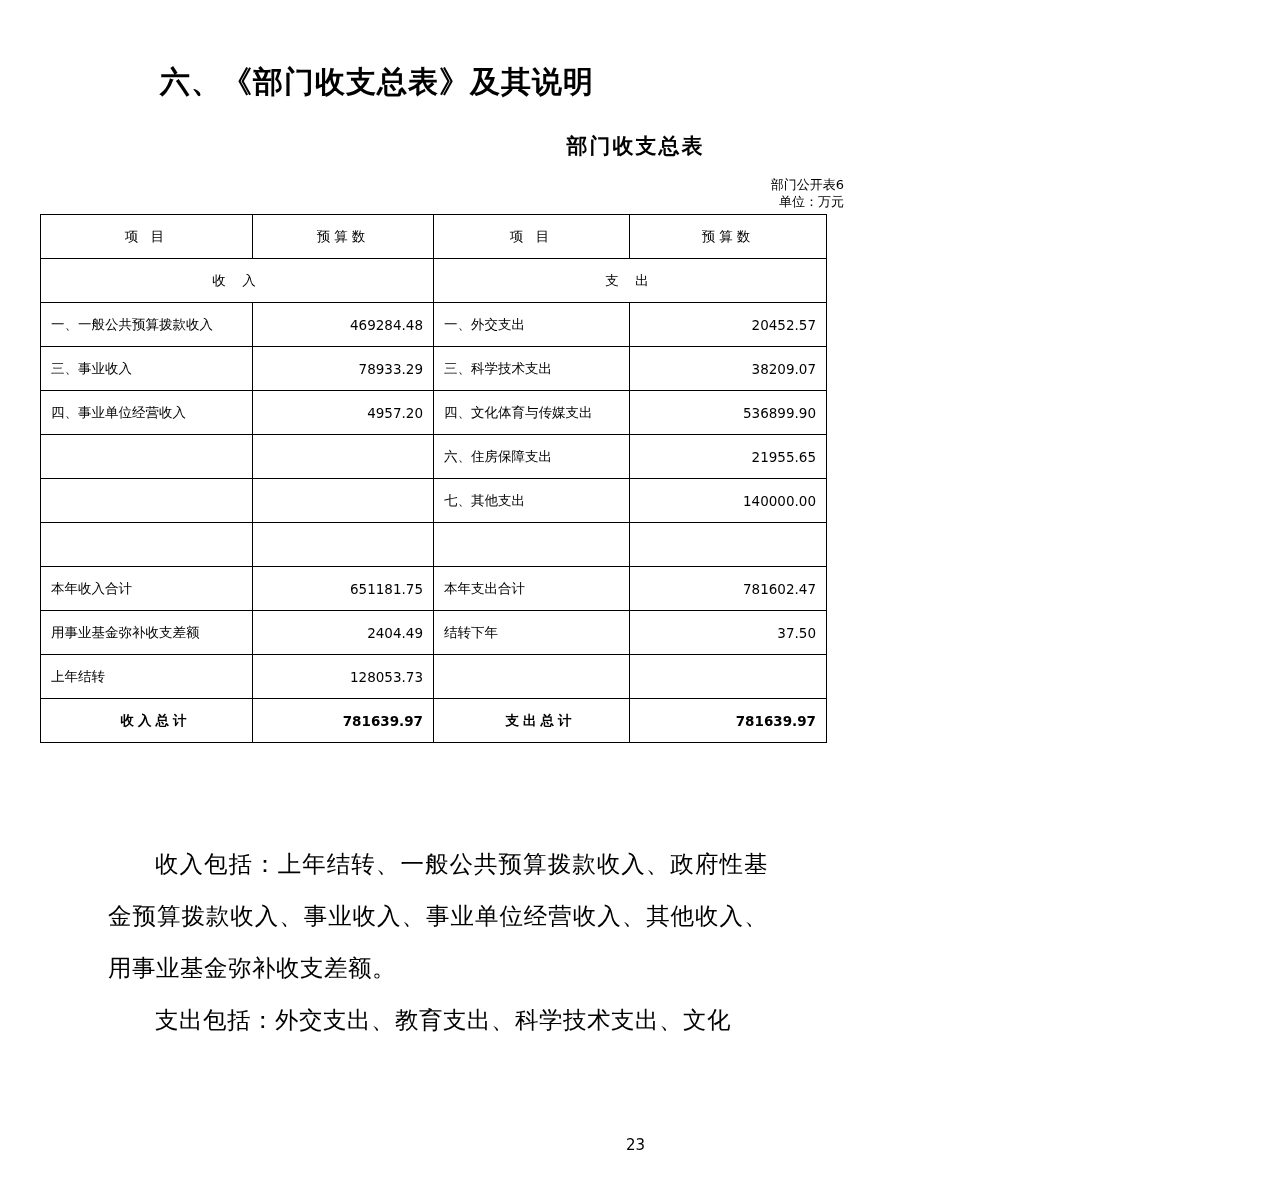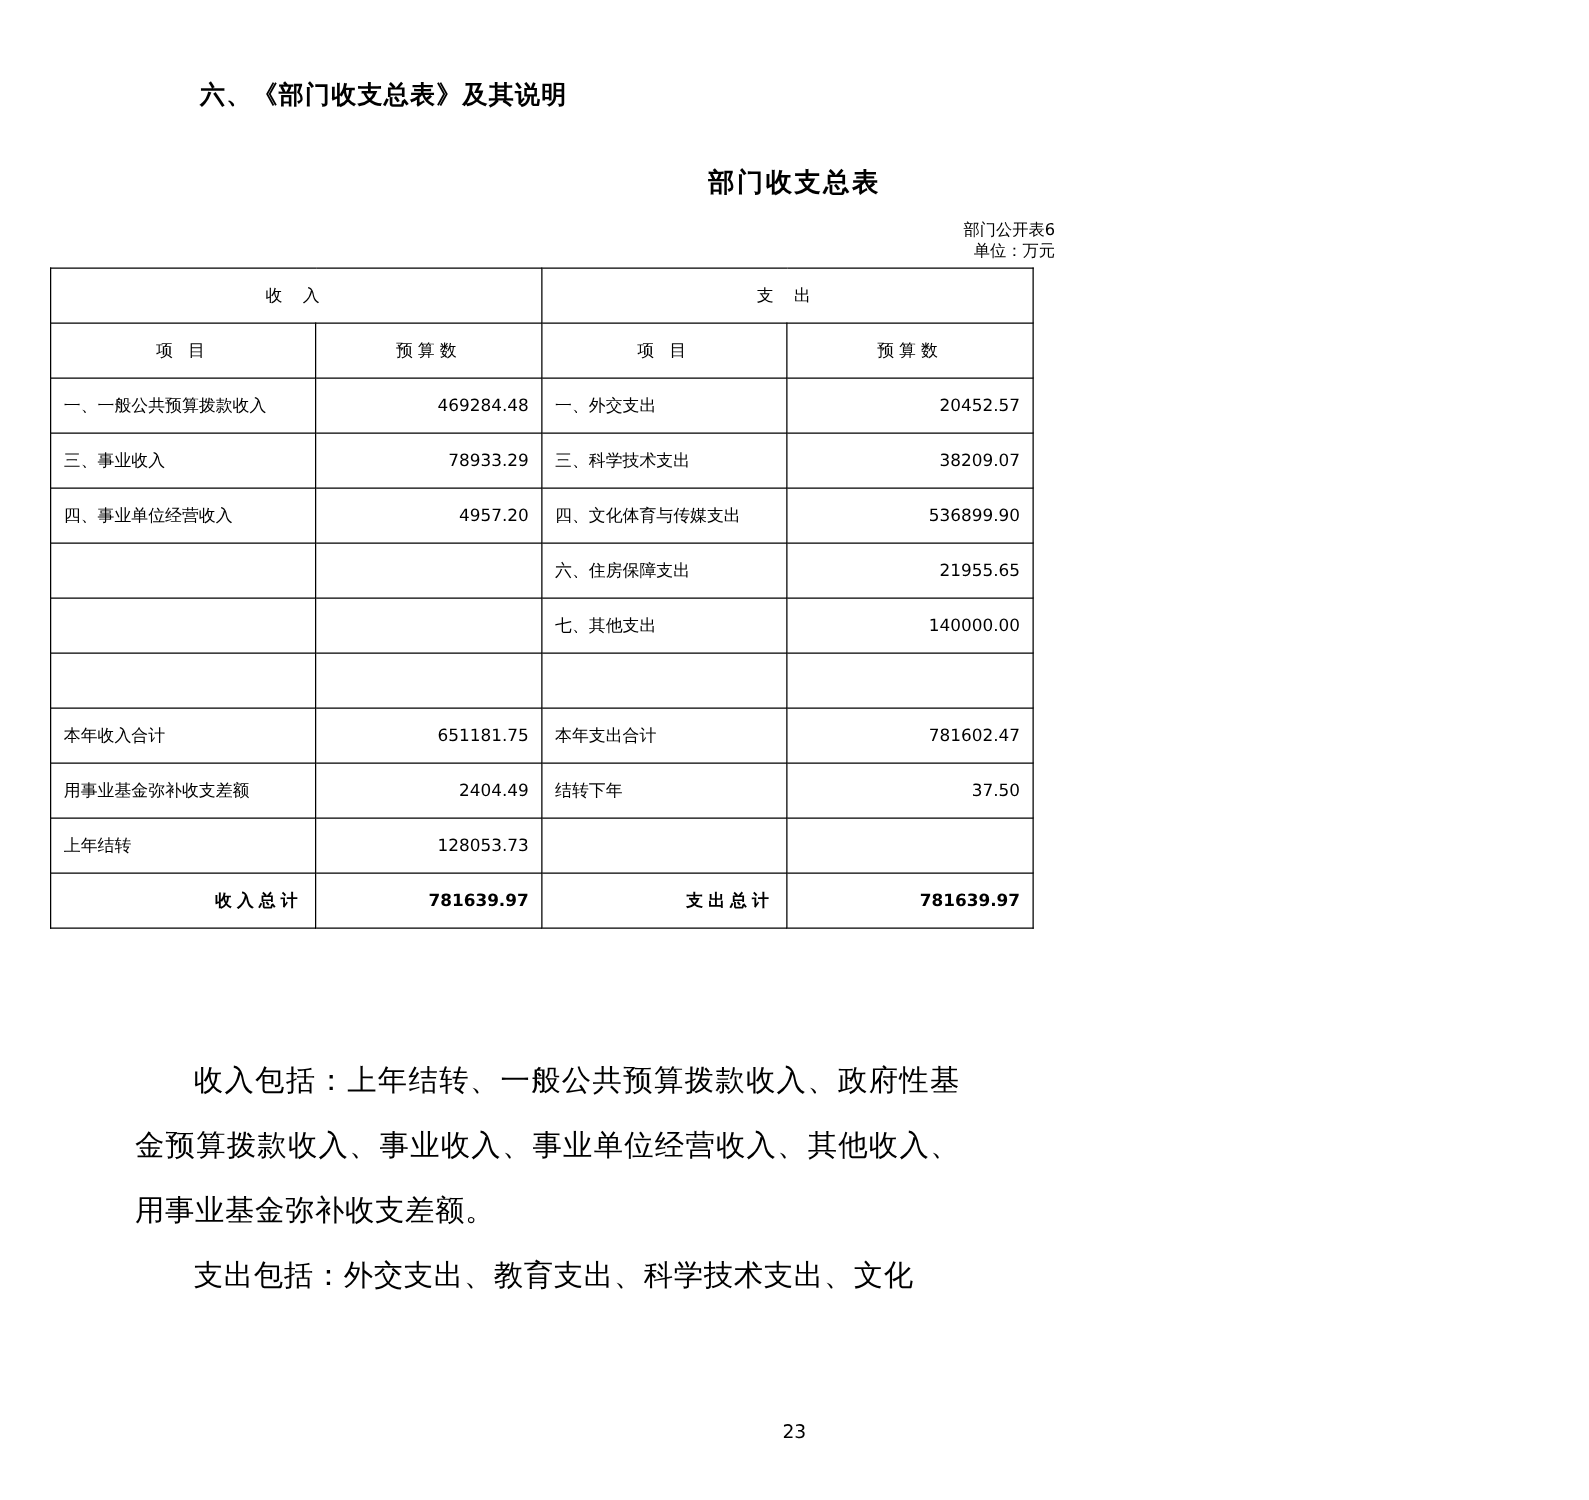--- a/index.html
+++ b/index.html
@@ -18,21 +18,21 @@
   .page {
     position: relative;
     width: 1271px;
     height: 1200px;
     box-sizing: border-box;
   }
   .section-heading {
     position: absolute;
     left: 160px;
     top: 62px;
-    font-size: 20px;
+    font-size: 30px;
     font-weight: bold;
     letter-spacing: 1px;
     font-family: "DejaVu Serif", "Liberation Serif", serif;
   }
   .doc-title {
     position: absolute;
     left: 0;
     right: 0;
     top: 132px;
     text-align: center;
@@ -81,21 +81,21 @@
     text-align: left;
   }
   td.num {
     text-align: right;
     font-family: "DejaVu Sans", "Liberation Sans", sans-serif;
   }
   tr.total td {
     font-weight: bold;
   }
   tr.total td.item {
-    text-align: right;
+    text-align: center;
     letter-spacing: 4px;
     padding-left: 28px;
   }
   tr.empty td {
     height: 43px;
   }
   .body-text {
     position: absolute;
     left: 108px;
     top: 838px;
@@ -136,28 +136,28 @@
 
   <table class="budget">
     <colgroup>
       <col style="width:212px">
       <col style="width:181px">
       <col style="width:196px">
       <col style="width:197px">
     </colgroup>
     <tbody>
       <tr>
-        <td class="grp" colspan="2">收    入</td>
-        <td class="grp" colspan="2">支    出</td>
-      </tr>
-      <tr>
         <td class="colhead">项    目</td>
         <td class="colhead">预算数</td>
         <td class="colhead">项    目</td>
         <td class="colhead">预算数</td>
+      </tr>
+      <tr>
+        <td class="grp" colspan="2">收    入</td>
+        <td class="grp" colspan="2">支    出</td>
       </tr>
 
       <tr>
         <td class="item">一、一般公共预算拨款收入</td>
         <td class="num">469284.48</td>
         <td class="item">一、外交支出</td>
         <td class="num">20452.57</td>
       </tr>
       <tr>
         <td class="item">三、事业收入</td>

